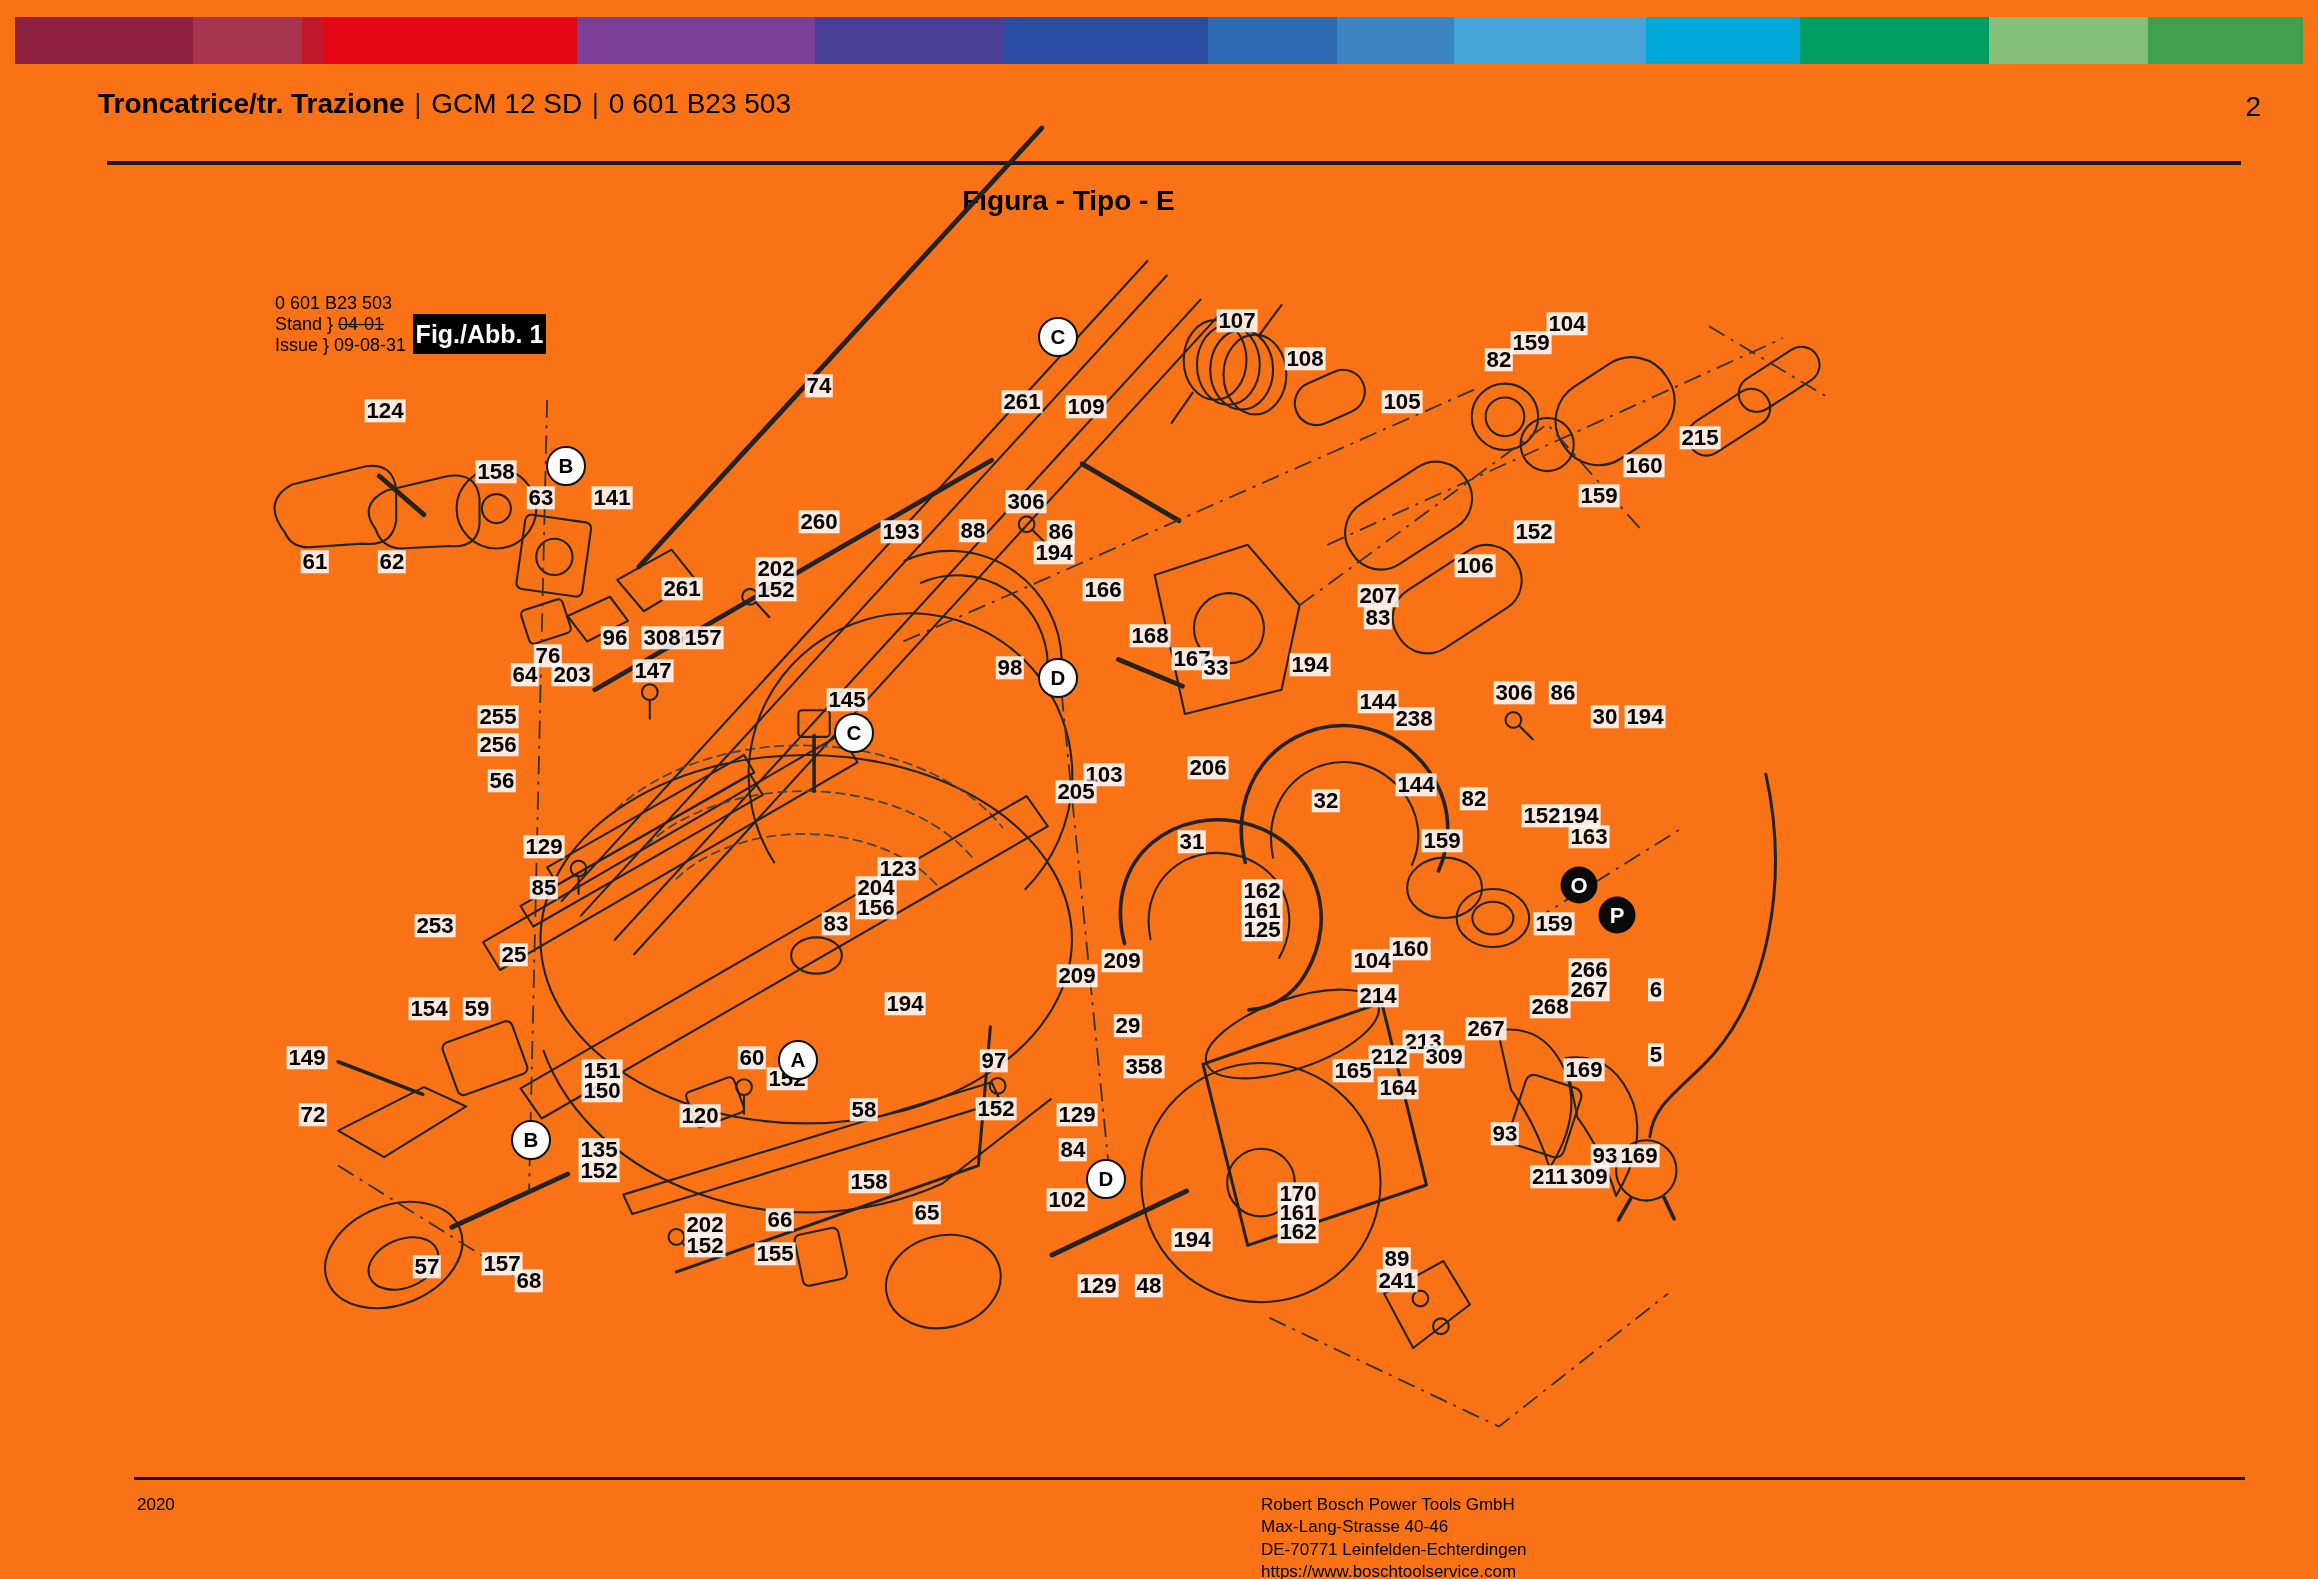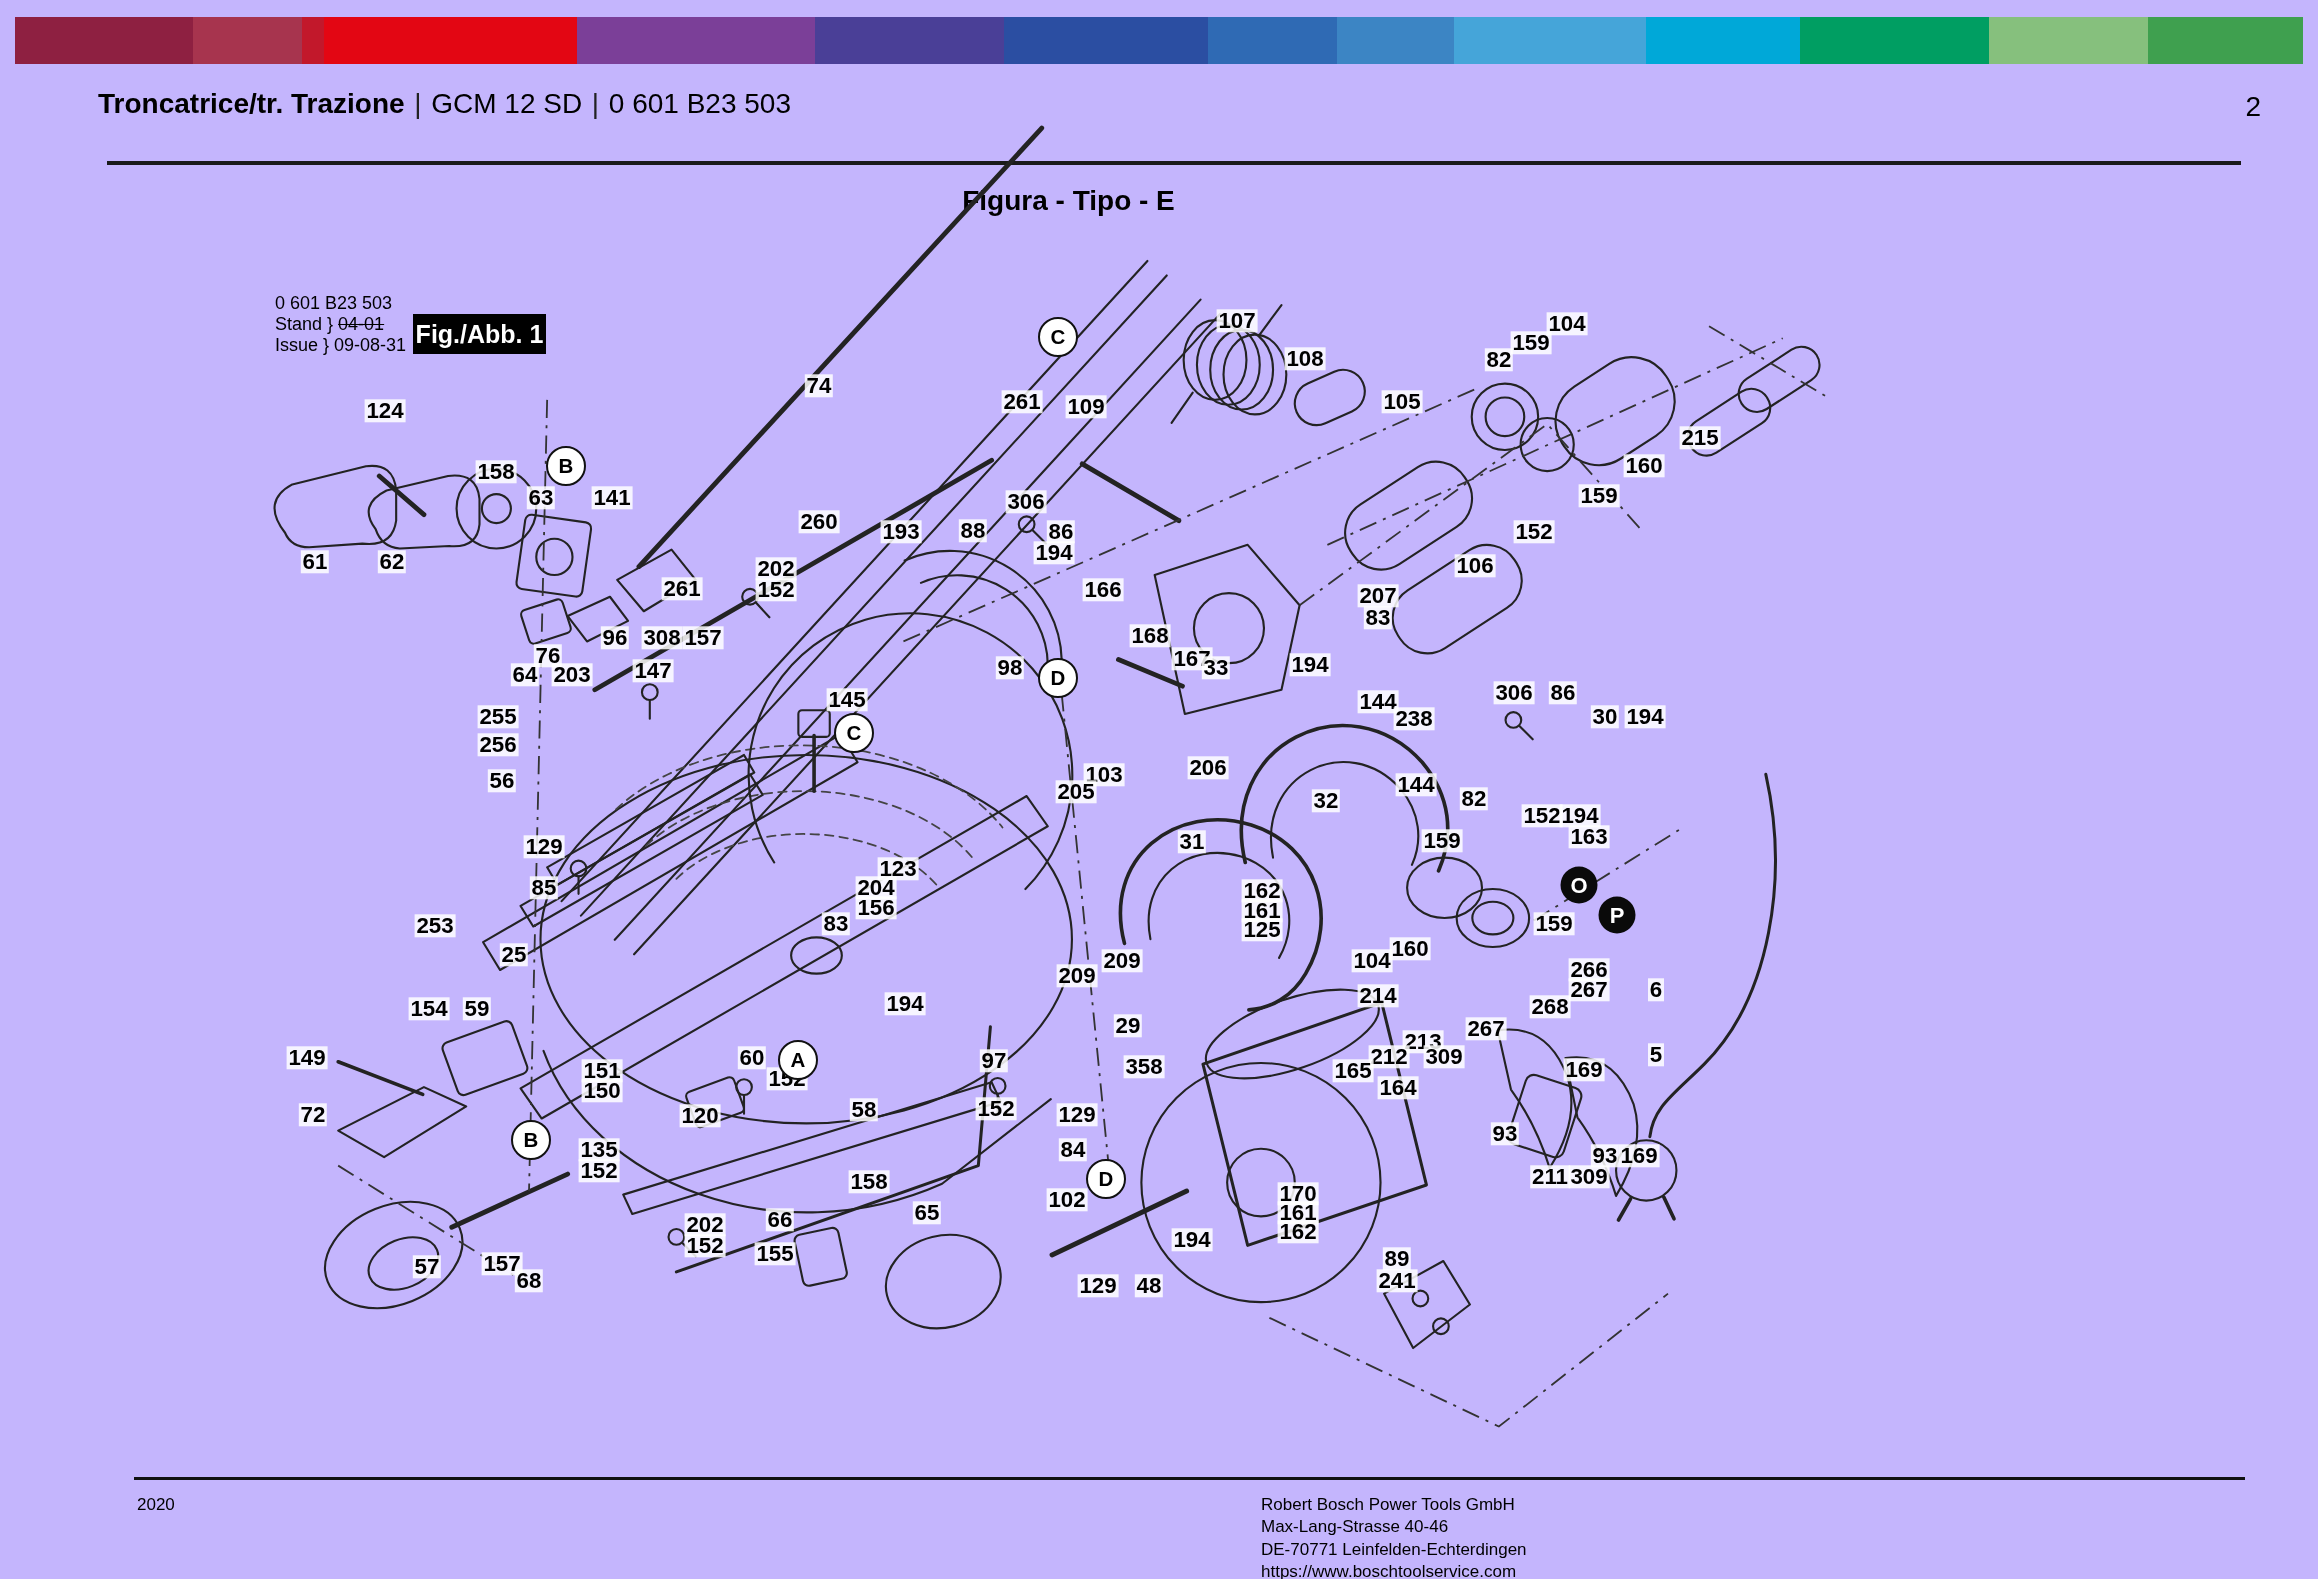--- a/index.html
+++ b/index.html
@@ -1,16 +1,16 @@
 <!DOCTYPE html>
 <html style="font-size:9.7px"><head>
 <meta charset="utf-8">
 <style>
   html,body{margin:0;padding:0;background:#ffffff}
-  .page{position:relative;width:2319px;height:1580px;background:#c4b5fd;font-family:"Liberation Sans",sans-serif;color:#000;overflow:hidden}
+  .page{position:relative;width:2319px;height:1580px;background:#f97316;font-family:"Liberation Sans",sans-serif;color:#000;overflow:hidden}
   .brandbar{position:absolute;left:15px;top:17px;width:2288px;height:47px;display:flex}
   .brandbar .seg{height:100%}
   .header{position:absolute;left:98px;top:88px;font-size:28px;white-space:nowrap}
   .header .b{font-weight:bold}
   .header .sep{padding:0 9.7px;color:#222;font-weight:400}
   .pagenum{position:absolute;right:58px;top:91px;font-size:28px}
   .rule1{position:absolute;left:107px;top:161px;width:2134px;height:3.6px;background:#1a1a1a}
   .figtitle{position:absolute;left:0;top:185px;width:2137px;text-align:center;font-size:28px;font-weight:bold}
   .plate{position:absolute;left:275px;top:293px;font-size:18px;line-height:21px}
   .plate .strike{text-decoration:line-through}

